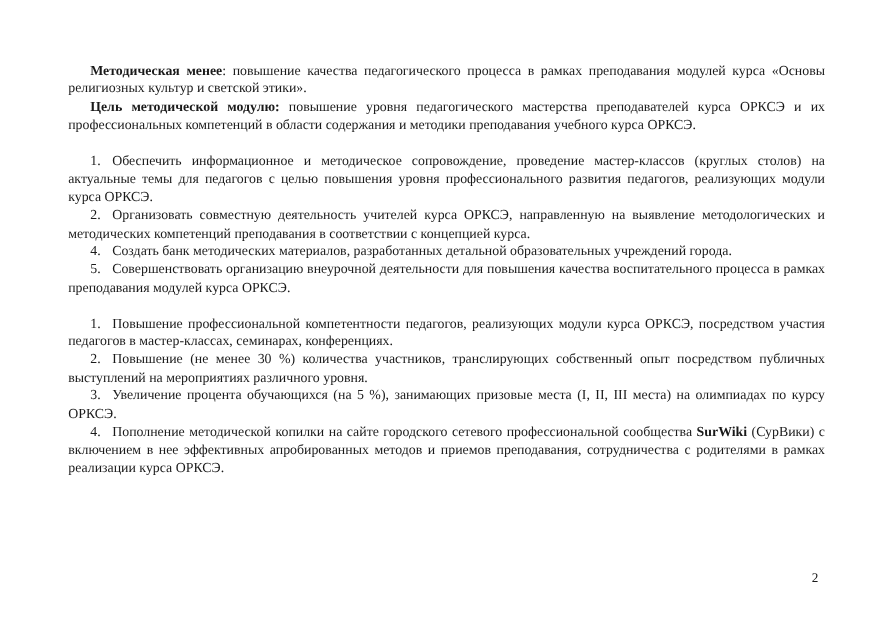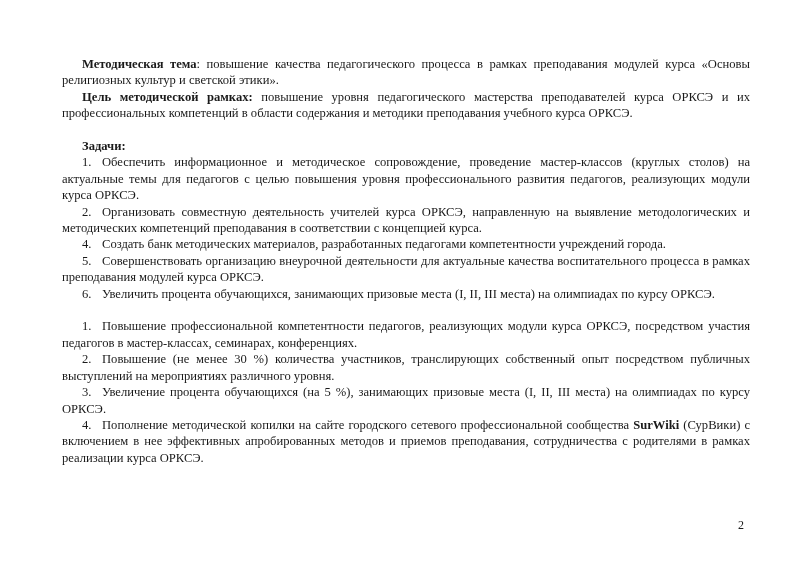--- a/index.html
+++ b/index.html
@@ -18,29 +18,27 @@
   .pagenum {
     position: absolute; left: 738px; top: 518px;
     font-family: "Liberation Serif", "DejaVu Serif", serif;
     font-size: 12px; color: #1a1a1a;
   }
 </style>
 </head>
 <body>
 
 <div class="page">
-  <p class="ind"><b>Методическая тема</b><span>: повышение качества педагогического процесса в рамках преподавания модулей курса «Основы религиозных культур и светской этики».</span></p>
-  <p class="ind"><b>Цель методической рамках:</b><span> повышение уровня педагогического мастерства преподавателей курса ОРКСЭ и их профессиональных компетенций в области содержания и методики преподавания учебного курса ОРКСЭ.</span></p>
+  <p class="ind"><b>Методическая менее</b><span>: повышение качества педагогического процесса в рамках преподавания модулей курса «Основы религиозных культур и светской этики».</span></p>
+  <p class="ind"><b>Цель методической модулю:</b><span> повышение уровня педагогического мастерства преподавателей курса ОРКСЭ и их профессиональных компетенций в области содержания и методики преподавания учебного курса ОРКСЭ.</span></p>
   <div class="gap"></div>
-  <p class="ind"><b>Задачи:</b></p>
   <p class="ind"><span class="num">1.</span><span>Обеспечить информационное и методическое сопровождение, проведение мастер-классов (круглых столов) на актуальные темы для педагогов с целью повышения уровня профессионального развития педагогов, реализующих модули курса ОРКСЭ.</span></p>
   <p class="ind"><span class="num">2.</span><span>Организовать совместную деятельность учителей курса ОРКСЭ, направленную на выявление методологических и методических компетенций преподавания в соответствии с концепцией курса.</span></p>
-  <p class="ind"><span class="num">4.</span><span>Создать банк методических материалов, разработанных педагогами компетентности учреждений города.</span></p>
-  <p class="ind"><span class="num">5.</span><span>Совершенствовать организацию внеурочной деятельности для актуальные качества воспитательного процесса в рамках преподавания модулей курса ОРКСЭ.</span></p>
-  <p class="ind"><span class="num">6.</span><span>Увеличить процента обучающихся, занимающих призовые места (I, II, III места) на олимпиадах по курсу ОРКСЭ.</span></p>
+  <p class="ind"><span class="num">4.</span><span>Создать банк методических материалов, разработанных детальной образовательных учреждений города.</span></p>
+  <p class="ind"><span class="num">5.</span><span>Совершенствовать организацию внеурочной деятельности для повышения качества воспитательного процесса в рамках преподавания модулей курса ОРКСЭ.</span></p>
   <div class="gap"></div>
   <p class="ind"><span class="num">1.</span><span>Повышение профессиональной компетентности педагогов, реализующих модули курса ОРКСЭ, посредством участия педагогов в мастер-классах, семинарах, конференциях.</span></p>
   <p class="ind"><span class="num">2.</span><span>Повышение (не менее 30 %) количества участников, транслирующих собственный опыт посредством публичных выступлений на мероприятиях различного уровня.</span></p>
   <p class="ind"><span class="num">3.</span><span>Увеличение процента обучающихся (на 5 %), занимающих призовые места (I, II, III места) на олимпиадах по курсу ОРКСЭ.</span></p>
   <p class="ind"><span class="num">4.</span><span>Пополнение методической копилки на сайте городского сетевого профессиональной сообщества </span><b>SurWiki</b><span> (СурВики) с включением в нее эффективных апробированных методов и приемов преподавания, сотрудничества с родителями в рамках реализации курса ОРКСЭ.</span></p>
 </div>
 
 <div class="pagenum">2</div>
 
 </body></html>

